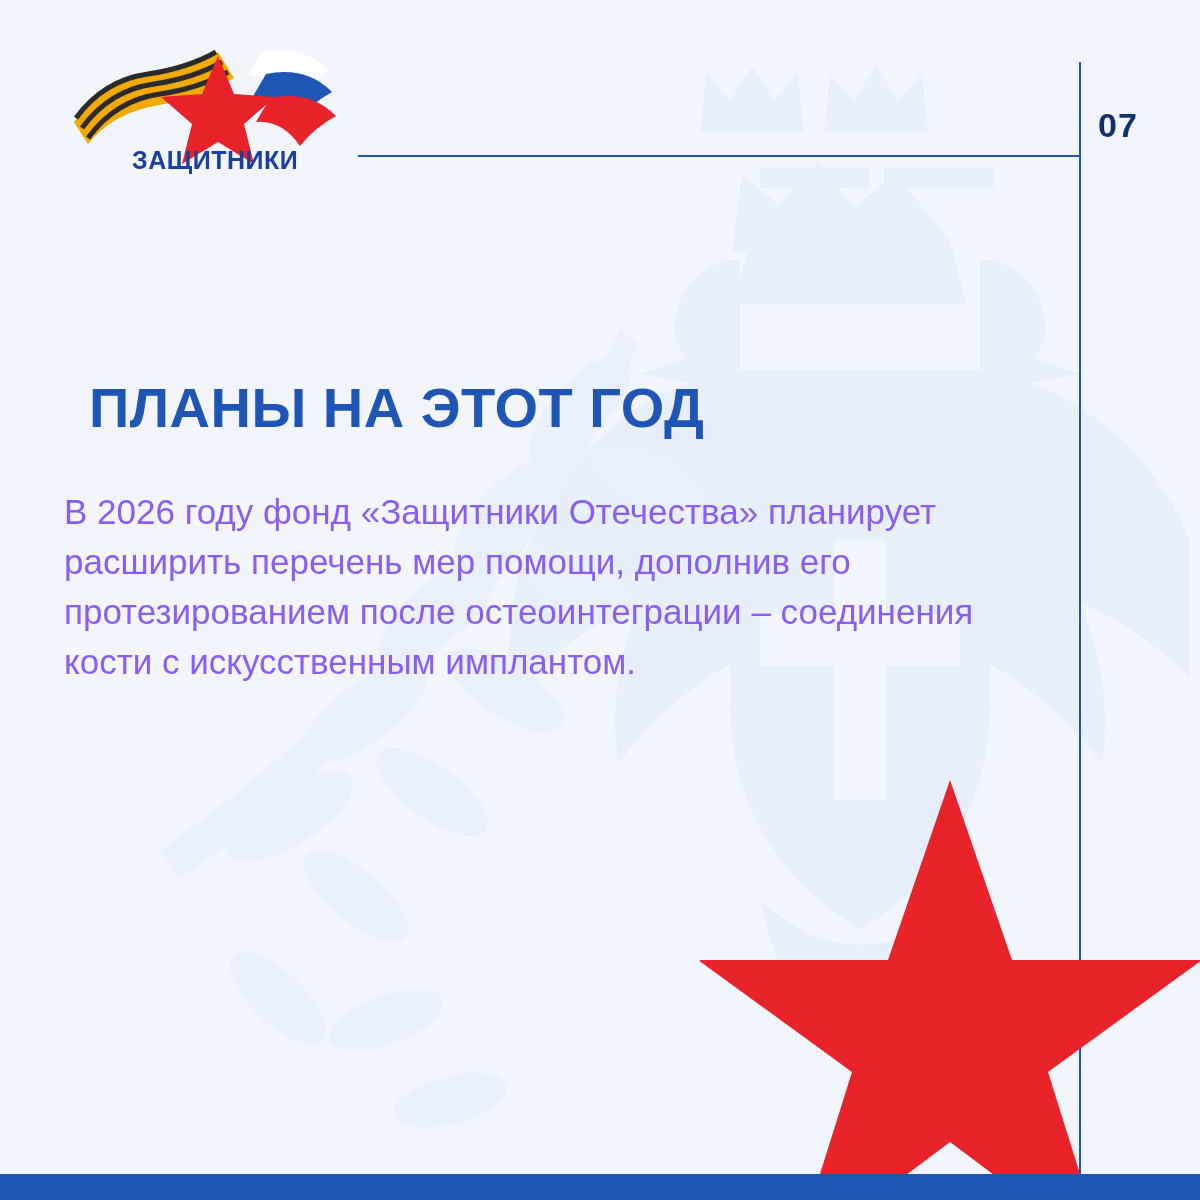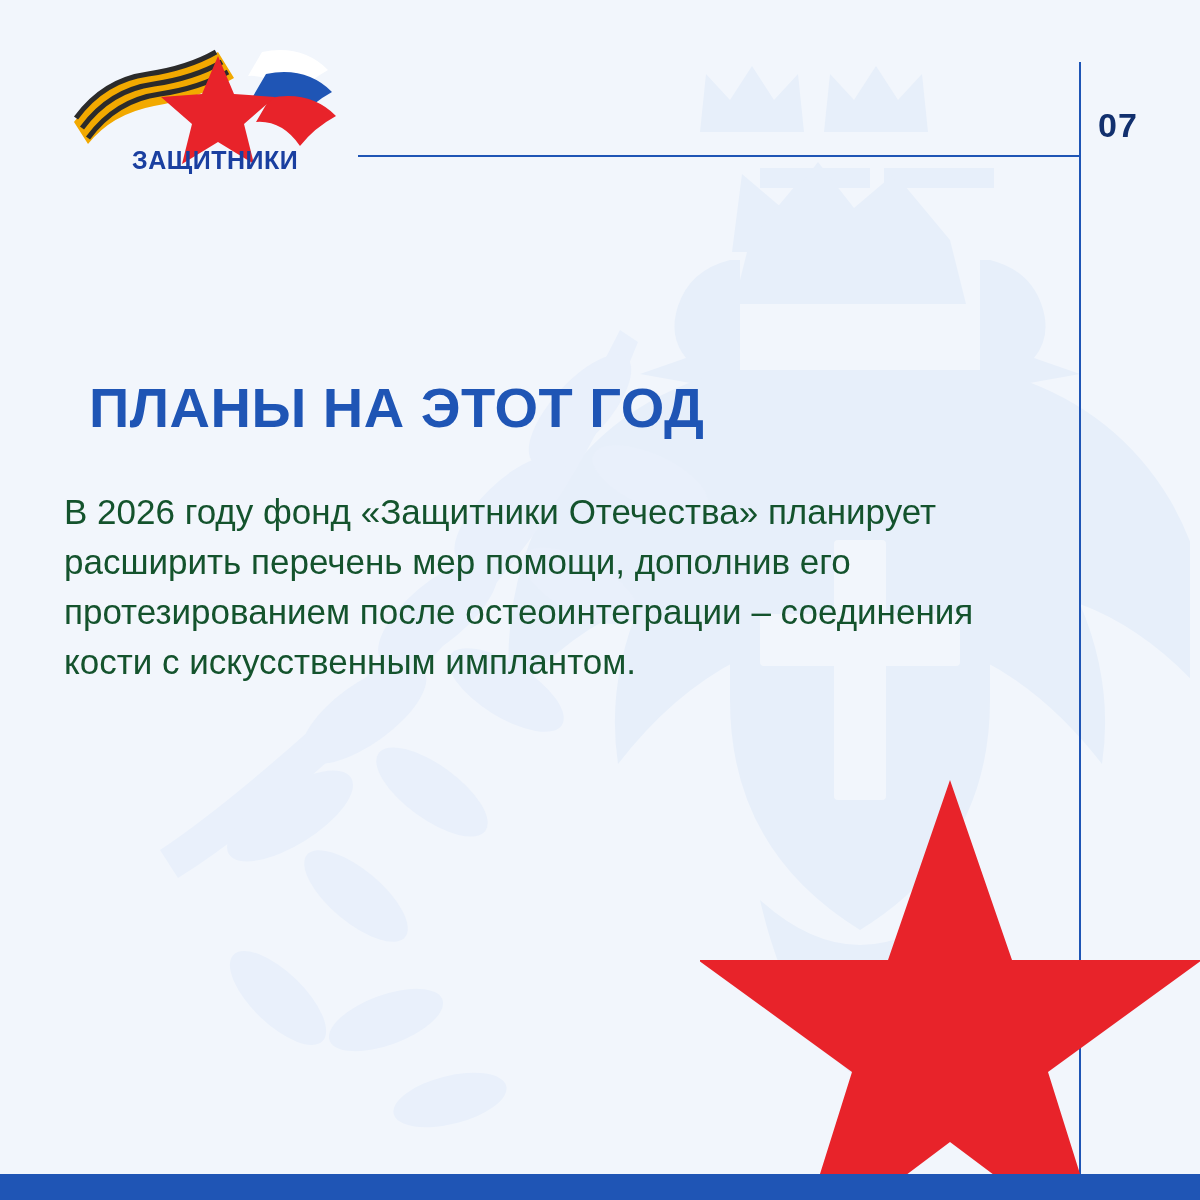--- a/index.html
+++ b/index.html
@@ -100,21 +100,21 @@
     font-weight: 700;
     letter-spacing: 0.5px;
     line-height: 64px;
     margin-left: 25px;
   }
   .body-text {
     position: absolute;
     left: 64px;
     top: 452px;
     width: 930px;
-    color: #14532d;
+    color: #8b5cf6;
     font-size: 35px;
     font-weight: 400;
     line-height: 50px;
   }
 
   
   .big-star {
     position: absolute;
     left: 700px;
     top: 780px;

